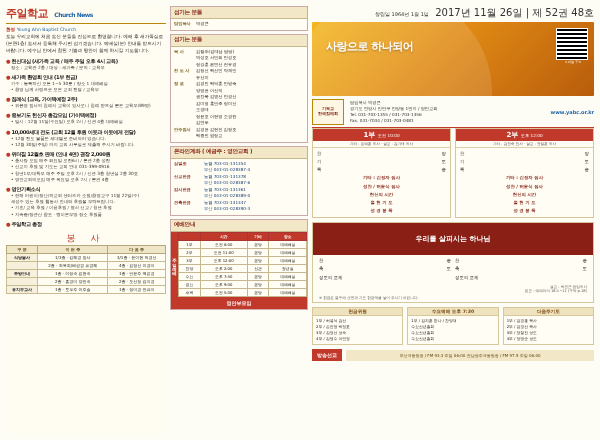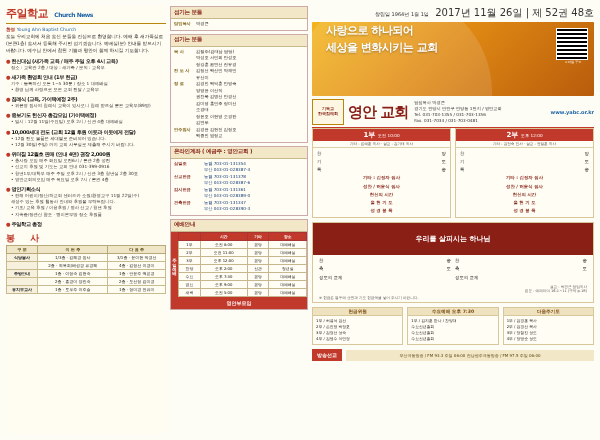--- a/index.html
+++ b/index.html
@@ -11,21 +11,21 @@
   .news-head .en{color:#1d63a8;font-size:6px;font-weight:bold;margin-left:3px;}
   .rule{border-top:1.4px solid #b8860b;margin:2px 0 3px 0;}
   .para{font-size:4.6px;line-height:1.5;color:#222;}
   .para .tag{color:#b0342a;font-weight:bold;}
   .para .blue{color:#1d63a8;}
   .bullet{margin-top:3px;font-size:5.2px;font-weight:bold;color:#111;letter-spacing:-0.4px;}
   .bullet .dot{color:#c0392b;font-weight:bold;}
   .sub{font-size:4.3px;line-height:1.45;color:#333;padding-left:5px;}
   
   .svc{margin-top:4px;}
-  .svc-title{font-size:9px;font-weight:bold;color:#c0392b;text-align:left;letter-spacing:6px;}
+  .svc-title{font-size:9px;font-weight:normal;color:#c0392b;text-align:center;letter-spacing:6px;}
   table.tb{border-collapse:collapse;width:100%;font-size:4px;}
   table.tb th{background:#efe6c8;border:0.4px solid #b9a97a;padding:1px;font-weight:bold;color:#5a4510;}
   table.tb td{border:0.4px solid #c9bb90;padding:1px;text-align:center;color:#222;}
   .cellL{text-align:left;padding-left:2px;}
   .rowhdr{background:#f6f0dc;font-weight:bold;}
   
   .mid{position:absolute;left:170px;top:6px;width:138px;height:428px;}
   .midbox{border:0.6px solid #caa;margin-bottom:3px;background:#fffdf4;}
   .midhead{background:#f2e7c6;border-bottom:0.6px solid #c8b98c;font-size:5.6px;font-weight:bold;color:#8a2b1f;padding:1.5px 3px;letter-spacing:-0.3px;}
   .midbody{padding:2px 3px;font-size:4.2px;line-height:1.55;color:#222;}
@@ -36,21 +36,21 @@
   .acct .v{flex:1;color:#173f7a;}
   
   .wtab{border-collapse:collapse;width:100%;font-size:3.8px;}
   .wtab th{background:#c0392b;color:#fff;border:0.4px solid #a33;padding:1px;}
   .wtab td{border:0.4px solid #c7b68e;padding:1px;text-align:center;}
   
   .right{position:absolute;left:312px;top:6px;width:282px;height:428px;}
   .topline{text-align:right;font-size:5px;color:#333;margin-bottom:2px;}
   .hero{position:relative;height:74px;background:linear-gradient(135deg,#f3b61f 0%,#e08a14 45%,#b85c0c 100%);border-radius:1px;overflow:hidden;}
   .hero:after{content:"";position:absolute;left:-20px;top:-30px;width:200px;height:200px;border-radius:50%;background:rgba(255,255,255,0.13);}
-  .hero-txt{position:absolute;left:14px;top:0;color:#fff;font-size:11px;font-weight:bold;line-height:1.55;text-shadow:0 1px 2px rgba(0,0,0,.35);letter-spacing:-0.5px;}
+  .hero-txt{position:absolute;left:14px;top:16px;color:#fff;font-size:11px;font-weight:bold;line-height:1.55;text-shadow:0 1px 2px rgba(0,0,0,.35);letter-spacing:-0.5px;}
   .qr{position:absolute;right:6px;top:6px;width:30px;height:30px;background:
      repeating-linear-gradient(0deg,#000 0 2px,#fff 2px 4px),
      repeating-linear-gradient(90deg,#000 0 2px,transparent 2px 4px);
      background-color:#fff;border:1.5px solid #fff;}
   .qrcap{position:absolute;right:6px;top:38px;width:30px;text-align:center;color:#fff;font-size:3.2px;}
   .idbar{display:flex;align-items:center;margin-top:3px;border-bottom:1.5px solid #c0392b;padding-bottom:2px;}
   .logo{width:30px;height:24px;border:0.6px solid #b8860b;display:flex;align-items:center;justify-content:center;font-size:4px;color:#8a2b1f;font-weight:bold;text-align:center;line-height:1.2;background:#fdf6e2;}
   .chname{font-size:15px;font-weight:bold;color:#8a1f16;letter-spacing:-1px;margin-left:4px;}
   .chmeta{flex:1;font-size:4.2px;color:#333;line-height:1.4;margin-left:6px;}
   .chmeta .web{color:#1d63a8;font-weight:bold;font-size:5px;}
@@ -332,30 +332,28 @@
   <div class="right">
     <div class="topline">
       <span>창립일 1964년 1월 1일</span>
       &nbsp;&nbsp;
       <span style="font-size:10px;font-weight:normal">2017년 11월 26일 | 제 52권 48호</span>
     </div>
 
     <div class="hero">
       <div class="hero-txt">
         <div>사랑으로 하나되어</div>
-        <div>세상을 변화시키는 교회</div>
       </div>
       <div class="qr"></div>
       <div class="qrcap">모바일 주보</div>
     </div>
 
     <div class="idbar">
       <div class="logo" style="white-space:pre-line">기독교
 한국침례회</div>
-      <div class="chname">영안 교회</div>
       <div class="chmeta">
         <div>담임목사 박경근</div>
         <div>경기도 안양시 만안구 안양동 1번지 / 영안교회</div>
         <div>Tel. 031-703-1355 / 031-703-1356</div>
         <div>Fax. 031-7034 / 031-703-0481</div>
       </div>
       <div class="chmeta" style="flex:0 0 60px;text-align:right">
         <span class="web">www.yabc.or.kr</span>
       </div>
     </div>

